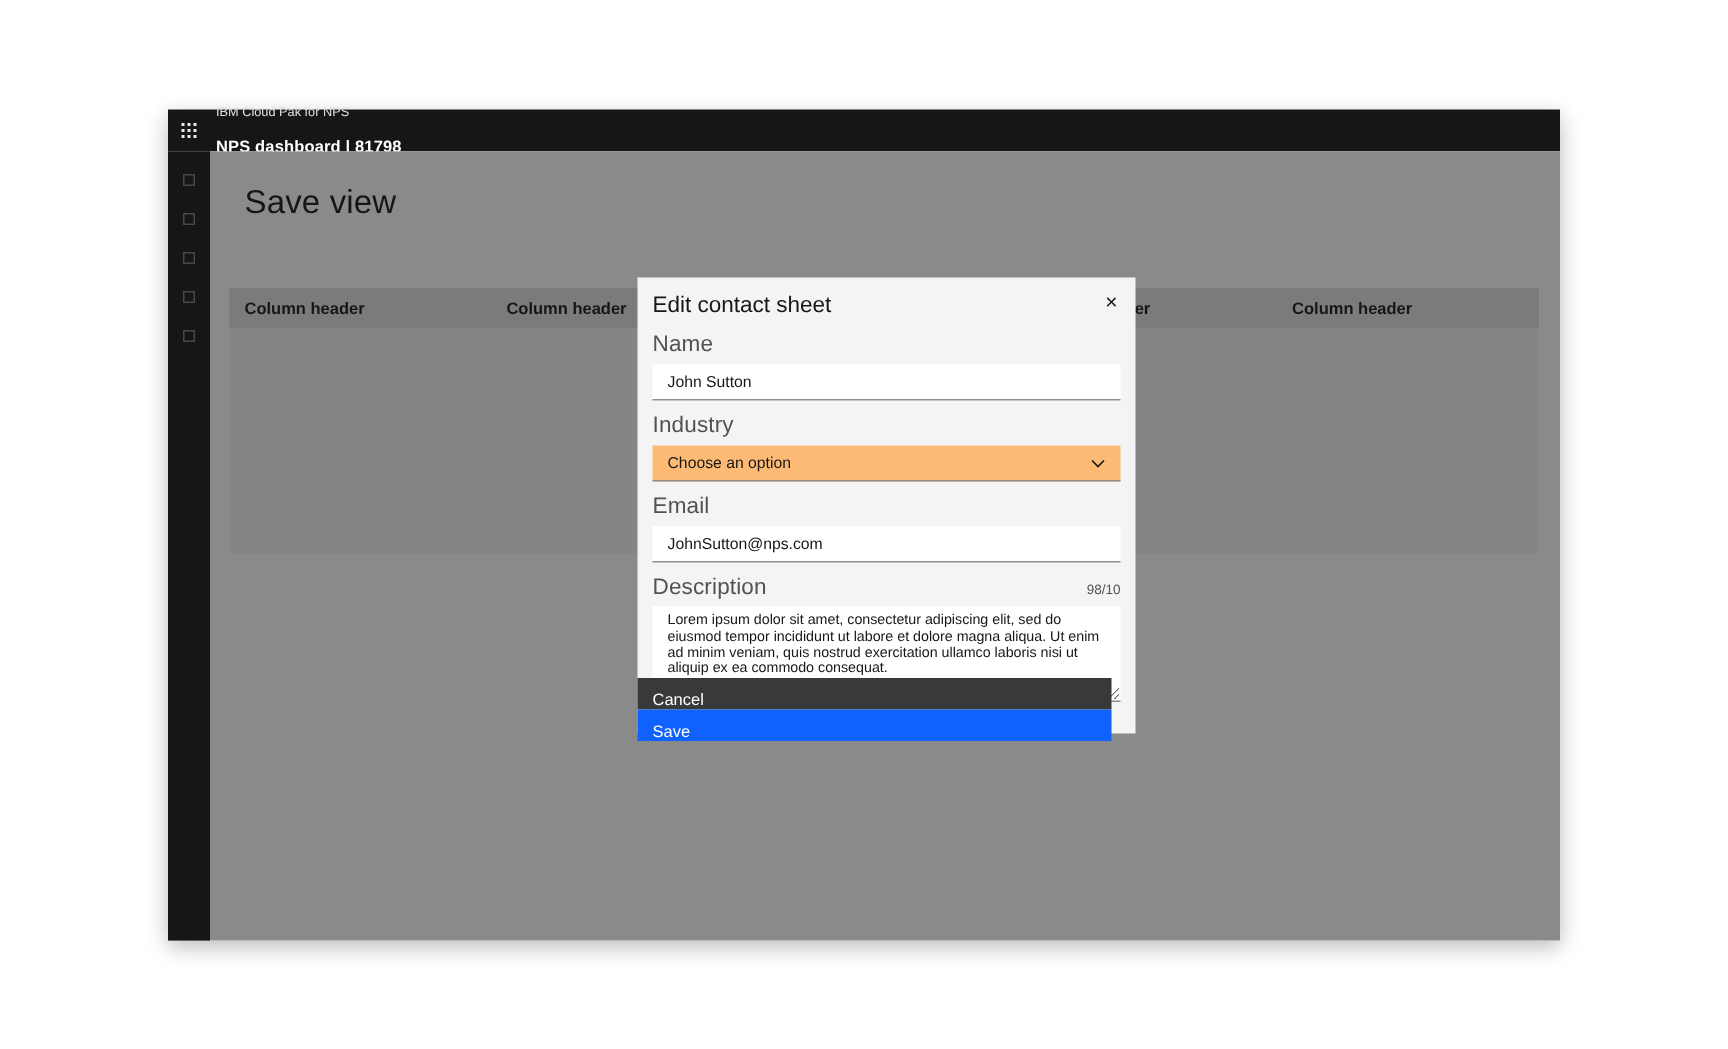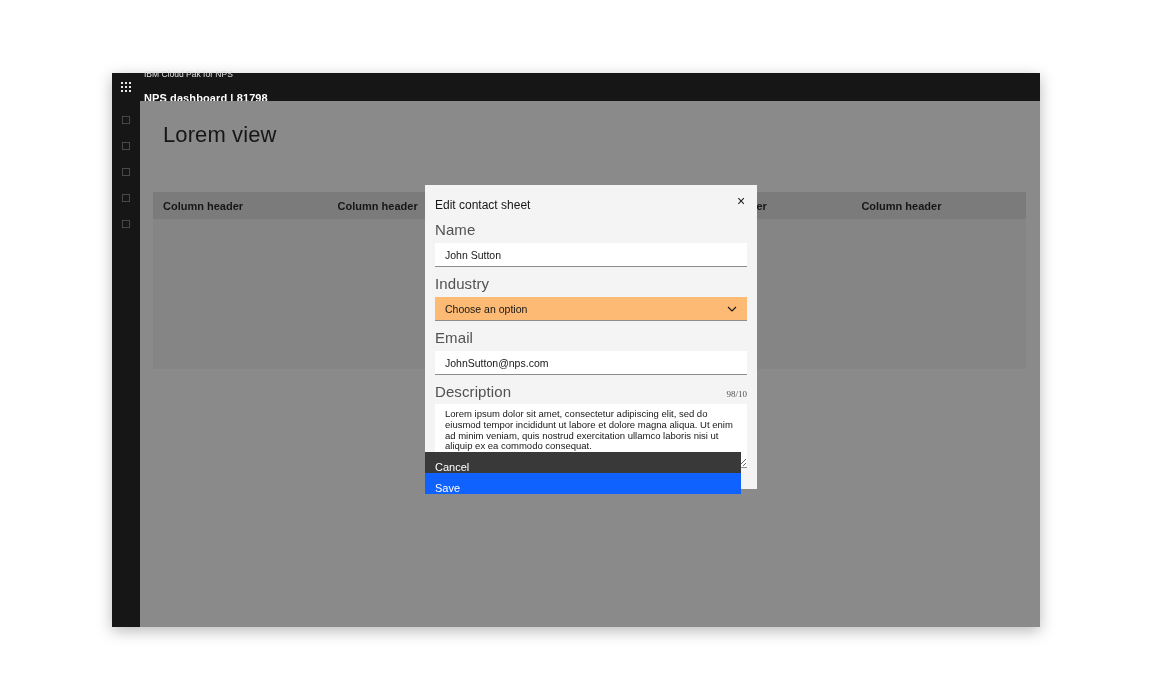--- a/index.html
+++ b/index.html
@@ -114,21 +114,21 @@
     position: absolute;
     left: 313px; top: 112px;
     width: 332px; height: 304px;
     background: #f4f4f4;
     z-index: 10;
   }
   .modal-header {
     padding: 10px 10px 0 10px;
   }
   .modal-title {
-    font-size: 12px; font-weight: 400;
+    font-size: 15px; font-weight: 400;
     color: #161616;
   }
   .modal-close {
     position: absolute;
     top: 4px; right: 4px;
     width: 24px; height: 24px;
     background: transparent; border: none; cursor: pointer;
     font-size: 14px; line-height: 24px;
     color: #161616;
     font-family: "Liberation Sans", sans-serif;
@@ -139,21 +139,21 @@
     margin-top: 8px;
     font-size: 15px;
     color: #525252;
     letter-spacing: 0.1px;
   }
   .label-row {
     display: flex; justify-content: space-between; align-items: baseline;
     margin-top: 8px;
   }
   .label-row .field-label { margin-top: 0; }
-  .char-counter { font-size: 9px; color: #525252; font-family: Liberation Serif, serif; }
+  .char-counter { font-size: 9px; color: #525252; }
 
   .text-input {
     display: block;
     width: 100%; height: 24px;
     margin-top: 5px;
     background: #ffffff;
     border: none;
     border-bottom: 1px solid #8d8d8d;
     padding: 0 10px;
     font-size: 10.5px;
@@ -245,21 +245,21 @@
         </button>
       <button class="nav-item">
           <span class="nav-square"></span>
         </button>
       <button class="nav-item">
           <span class="nav-square"></span>
         </button>
     </div>
 
     <div class="content">
-      <h1 class="page-title">Lorem view</h1>
+      <h1 class="page-title">Save view</h1>
       <div class="data-table">
         <div class="table-header-row">
           <div class="th-cell">Column header</div>
           <div class="th-cell">Column header</div>
           <div class="th-cell">Column header</div>
           <div class="th-cell">Column header</div>
           <div class="th-cell">Column header</div>
         </div>
         <div class="table-body"></div>
       </div>

